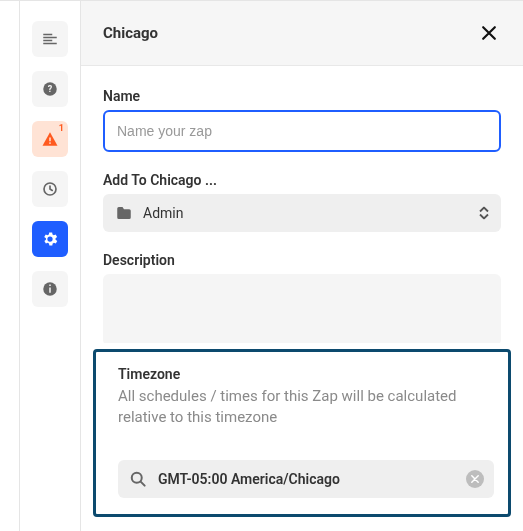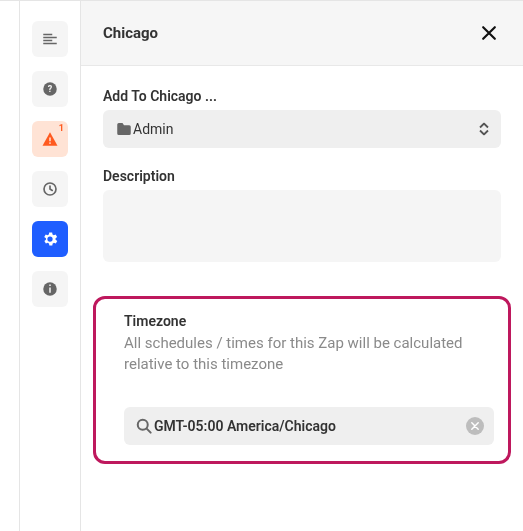--- a/index.html
+++ b/index.html
@@ -108,20 +108,21 @@
     .folder-select {
       width: 100%;
       background: #efefef;
       border: none;
       border-radius: 6px;
       padding: 11px 12px;
       font-size: 14px;
       color: #333;
       display: flex;
       align-items: center;
+      gap: 10px;
       position: relative;
       cursor: pointer;
     }
     .folder-caret {
       position: absolute;
       right: 12px;
       top: 50%;
       transform: translateY(-50%);
       display: flex;
       flex-direction: column;
@@ -133,38 +134,39 @@
       border: none;
       border-radius: 6px;
       min-height: 72px;
       padding: 10px 12px;
       font-size: 14px;
       resize: none;
       outline: none;
     }
     .section { margin-bottom: 18px; }
     .tz-callout {
-      border: 3px solid #be185d;
-      border-radius: 12px;
+      border: 3px solid #0c4a6e;
+      border-radius: 4px;
       margin: 6px 12px 14px 12px;
-      padding: 14px 14px 16px 28px;
+      padding: 14px 14px 16px 22px;
     }
     .tz-callout .field-label { margin-bottom: 4px; }
     .tz-help {
       font-size: 15px;
       color: #8a8a8a;
       line-height: 1.4;
       margin-bottom: 32px;
     }
     .tz-search {
       display: flex;
       align-items: center;
       background: #efefef;
       border-radius: 6px;
       padding: 9px 10px;
+      gap: 10px;
       position: relative;
     }
     .tz-value {
       font-size: 14px;
       font-weight: 600;
       color: #333;
       flex: 1;
     }
     .clear-btn {
       width: 18px;
@@ -230,20 +232,24 @@
     <div class="panel-header">
       <div class="panel-title">Chicago</div>
       <button class="close-btn">
         <svg width="20" height="20" viewBox="0 0 24 24">
             <path d="M5 5l14 14M19 5L5 19" stroke="#111" stroke-width="2.6" stroke-linecap="round"></path>
           </svg>
       </button>
     </div>
 
     <div class="panel-body">
+      <div class="section">
+        <div class="field-label">Name</div>
+        <input class="text-input" type="text" placeholder="Name your zap" style="">
+      </div>
 
       <div class="section">
         <div class="field-label">Add To Chicago ...</div>
         <div class="folder-select">
           <svg width="18" height="16" viewBox="0 0 24 20">
               <path fill="#666" d="M3 4a2 2 0 012-2h5l2 3h7a2 2 0 012 2v9a2 2 0 01-2 2H5a2 2 0 01-2-2V4z"></path>
             </svg>
           <span>Admin</span>
           <span class="folder-caret">
             <svg width="10" height="6" viewBox="0 0 10 6">

